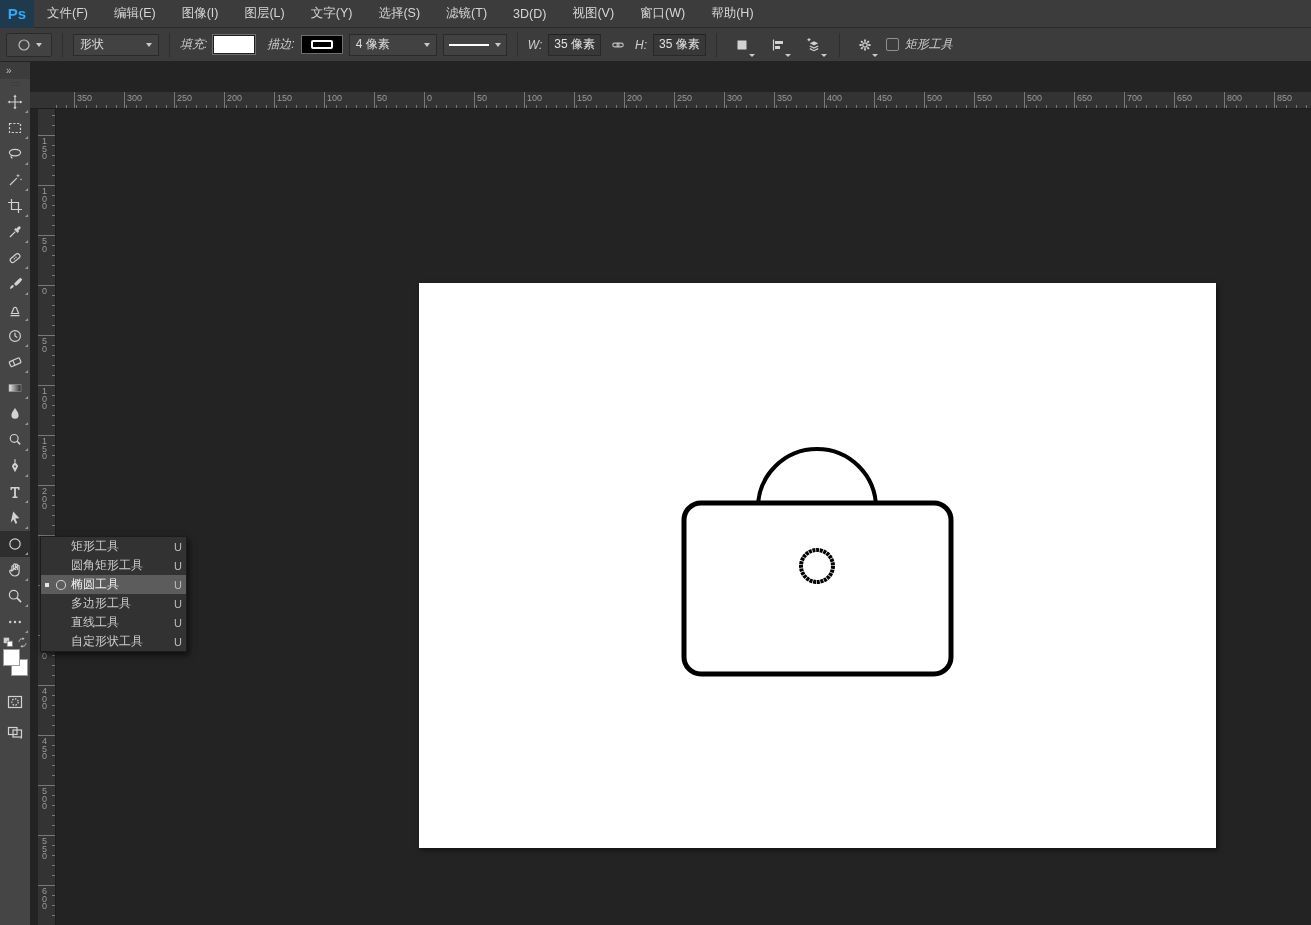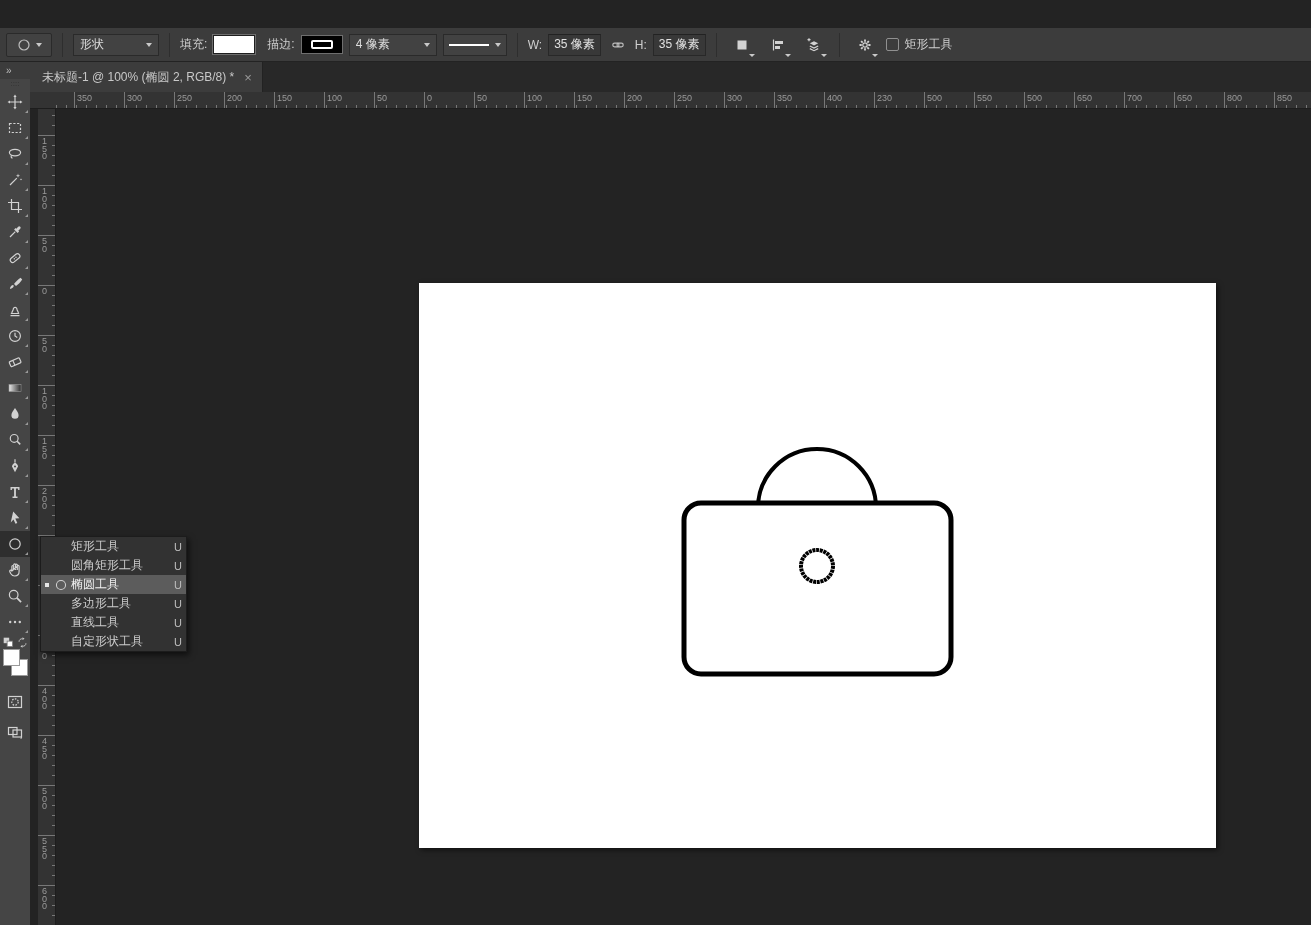--- a/index.html
+++ b/index.html
@@ -8,21 +8,21 @@
   #app { position:relative; width:1311px; height:925px; overflow:hidden; background:#232323; color:#cfcfcf; font-size:12px; }
 
   
   #menubar { position:absolute; left:0; top:0; width:1311px; height:28px; background:#3c3c3c; display:flex; align-items:center; border-bottom:1px solid #2a2a2a; }
   #ps-logo { width:34px; height:28px; display:flex; align-items:center; justify-content:center; background:#1f3a4d; color:#31a8ff; font-weight:bold; font-size:15px; }
   .menu-item { padding:0 13px; height:28px; display:flex; align-items:center; color:#d6d6d6; font-size:12.5px; cursor:default; }
 
   
   #optionsbar { position:absolute; left:0; top:28px; width:1311px; height:34px; background:#3c3c3c; border-bottom:1px solid #232323; display:flex; align-items:center; gap:6px; padding:0 6px; }
   .sep { width:1px; height:24px; background:#2e2e2e; margin:0 4px; }
-  .opt-label { color:#cfcfcf; }
+  .opt-label { color:#cfcfcf;font-style:italic; }
   .tool-preset { width:46px; height:24px; background:#424242; border:1px solid #2a2a2a; border-radius:2px; display:flex; align-items:center; justify-content:center; gap:4px; }
   .dd-box { height:22px; background:#424242; border:1px solid #2a2a2a; display:flex; align-items:center; padding:0 6px; gap:8px; color:#dcdcdc; }
   .chev { width:0; height:0; border-left:3.5px solid transparent; border-right:3.5px solid transparent; border-top:4.5px solid #c9c9c9; display:inline-block; }
   .swatch { width:42px; height:19px; border:1px solid #1f1f1f; outline:1px solid #6e6e6e; }
   .stroke-swatch { width:42px; height:19px; background:#000; border:1px solid #6e6e6e; display:flex; align-items:center; justify-content:center; }
   .stroke-swatch .inner { width:22px; height:9px; border:2px solid #fff; border-radius:2px; background:#000; }
   .num-field { height:22px; min-width:52px; background:#383838; border:1px solid #282828; border-top-color:#222; color:#e0e0e0; display:flex; align-items:center; padding:0 5px; }
   .opt-icon-btn { position:relative; width:30px; height:26px; display:flex; align-items:center; justify-content:center; }
   .opt-icon-btn .chev { position:absolute; right:2px; bottom:1px; border-top-width:3.5px; border-left-width:3px; border-right-width:3px; }
   .checkbox { width:13px; height:13px; background:#3c3c3c; border:1px solid #909090; border-radius:2px; }
@@ -72,20 +72,35 @@
   .fly-icon { width:20px; display:flex; align-items:center; justify-content:center; }
   .fly-icon .ic { width:14px; height:14px; }
   .fly-label { flex:1; font-size:12px; }
   .fly-short { width:14px; text-align:right; font-size:11px; color:#bdbdbd; }
 </style>
 </head>
 <body>
 
 <div id="app">
 
+  <div id="menubar">
+    <div id="ps-logo">Ps</div>
+
+  <div class="menu-item">文件(F)</div>
+      <div class="menu-item">编辑(E)</div>
+      <div class="menu-item">图像(I)</div>
+      <div class="menu-item">图层(L)</div>
+      <div class="menu-item">文字(Y)</div>
+      <div class="menu-item">选择(S)</div>
+      <div class="menu-item">滤镜(T)</div>
+      <div class="menu-item">3D(D)</div>
+      <div class="menu-item">视图(V)</div>
+      <div class="menu-item">窗口(W)</div>
+      <div class="menu-item">帮助(H)</div>
+    </div>
 
   <div id="optionsbar">
     <div class="tool-preset">
       <svg class="ic" viewBox="0 0 16 16">
           <circle cx="8" cy="8" r="5" fill="none" stroke="#bdbdbd"></circle>
         </svg>
       <span class="chev"></span>
     </div>
     <div class="sep"></div>
     <div class="dd-box" style="width:86px;justify-content:space-between">
@@ -149,26 +164,20 @@
       <svg class="ic" viewBox="0 0 16 16">
           <circle cx="8" cy="8" r="2.2" fill="none" stroke="#d2d2d2"></circle>
           <path stroke="#d2d2d2" stroke-width="1.8" d="M8 2.5v2.2M8 11.3v2.2M2.5 8h2.2M11.3 8h2.2M4.1 4.1l1.6 1.6M10.3 10.3l1.6 1.6M11.9 4.1l-1.6 1.6M5.7 10.3l-1.6 1.6"></path>
         </svg>
       <span class="chev"></span>
     </div>
     <div class="checkbox"></div>
     <span class="opt-label">矩形工具</span>
   </div>
 
-  <div id="tabbar">
-    <div class="doc-tab">
-      <span>未标题-1 @ 100% (椭圆 2, RGB/8) *</span>
-      <span class="close">×</span>
-    </div>
-  </div>
 
   <div id="hruler">
       <div class="tick-h" style="left: 26px; height: 3px;"></div>
       <div class="tick-h" style="left: 36px; height: 3px;"></div>
       <div class="tick-h" style="left: 46px; height: 3px;"></div>
       <div class="tick-h" style="left: 56px; height: 3px;"></div>
       <div class="tick-h" style="left: 66px; height: 3px;"></div>
       <div class="tick-h" style="left: 76px; height: 3px;"></div>
       <div class="tick-h" style="left: 86px; height: 3px;"></div>
       <div class="tick-h" style="left: 96px; height: 3px;"></div>
@@ -316,21 +325,21 @@
       <div class="hlab" style="left: 597px;">200</div>
       <div class="tick-h" style="left: 644px; height: 16px;"></div>
       <div class="hlab" style="left: 647px;">250</div>
       <div class="tick-h" style="left: 694px; height: 16px;"></div>
       <div class="hlab" style="left: 697px;">300</div>
       <div class="tick-h" style="left: 744px; height: 16px;"></div>
       <div class="hlab" style="left: 747px;">350</div>
       <div class="tick-h" style="left: 794px; height: 16px;"></div>
       <div class="hlab" style="left: 797px;">400</div>
       <div class="tick-h" style="left: 844px; height: 16px;"></div>
-      <div class="hlab" style="left: 847px;">230</div>
+      <div class="hlab" style="left: 847px;">450</div>
       <div class="tick-h" style="left: 894px; height: 16px;"></div>
       <div class="hlab" style="left: 897px;">500</div>
       <div class="tick-h" style="left: 944px; height: 16px;"></div>
       <div class="hlab" style="left: 947px;">550</div>
       <div class="tick-h" style="left: 994px; height: 16px;"></div>
       <div class="hlab" style="left: 997px;">500</div>
       <div class="tick-h" style="left: 1044px; height: 16px;"></div>
       <div class="hlab" style="left: 1047px;">650</div>
       <div class="tick-h" style="left: 1094px; height: 16px;"></div>
       <div class="hlab" style="left: 1097px;">700</div>

